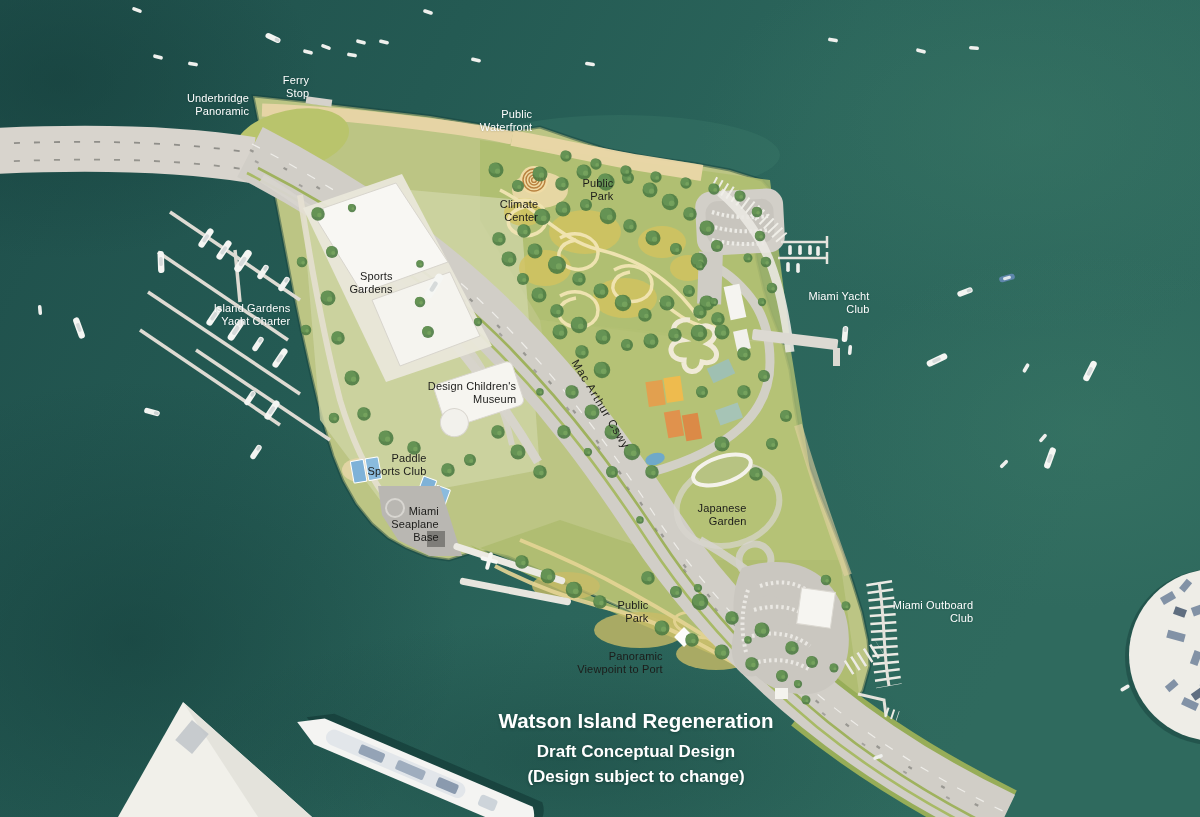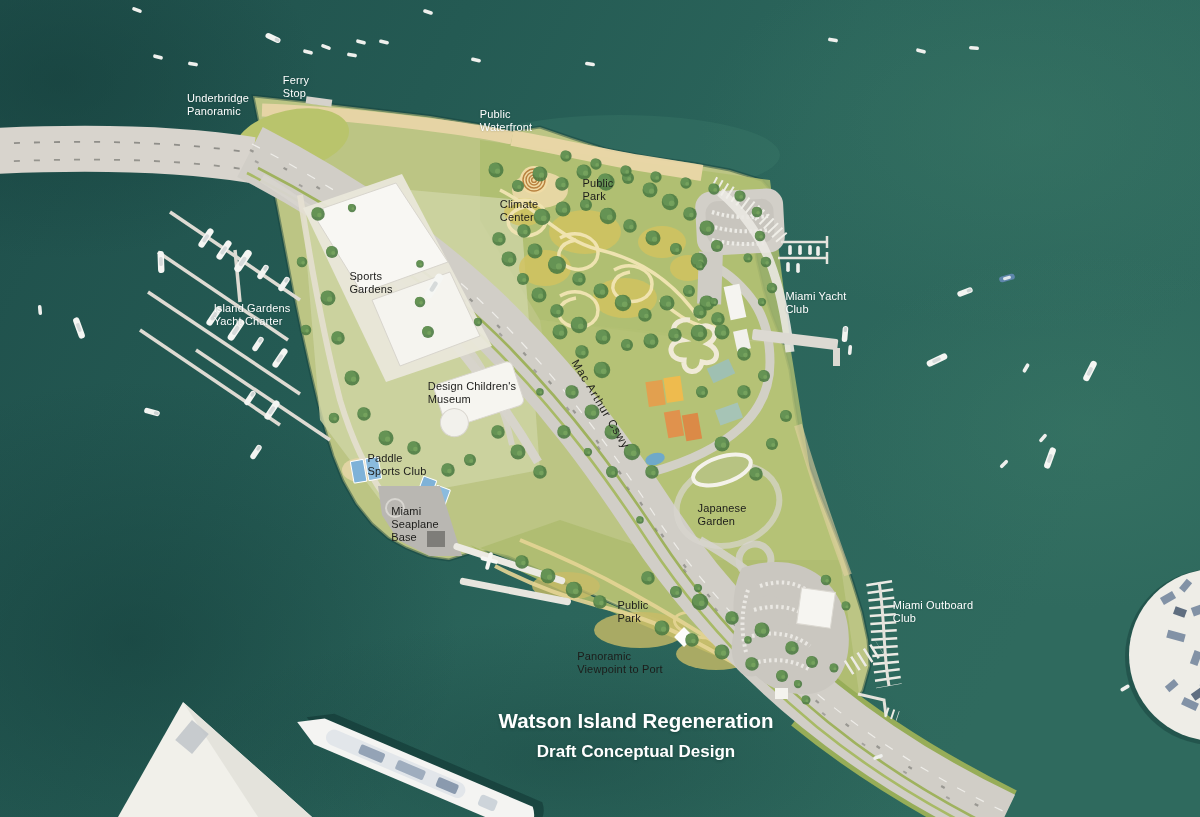--- a/index.html
+++ b/index.html
@@ -1,19 +1,19 @@
 <!DOCTYPE html>
 <html><head>
 <meta charset="utf-8">
 <style>
   html,body{margin:0;padding:0;background:#102e2b;}
   .stage{position:relative;width:1200px;height:817px;overflow:hidden;
          font-family:"Liberation Sans",sans-serif;}
   .stage svg{position:absolute;inset:0;display:block;}
-  .lbl{position:absolute;transform:translate(-50%,-50%);text-align:left;
+  .lbl{position:absolute;transform:translate(-50%,-50%);text-align:right;
        font:400 11px/1.18 "Liberation Sans",sans-serif;white-space:pre-line;
        letter-spacing:.15px;pointer-events:none;}
   .lbl.dark{color:#1c1c1a;}
   .lbl.light{color:#ffffff;text-shadow:0 0 2px rgba(8,45,42,.4);}
   .road-lbl{position:absolute;transform:translate(-50%,-50%) rotate(59deg);
        font:400 11.5px "Liberation Sans",sans-serif;color:#23231f;
        letter-spacing:1px;white-space:nowrap;pointer-events:none;}
   .title-line{position:absolute;transform:translate(-50%,-50%);color:#fff;
        font-family:"Liberation Sans",sans-serif;font-weight:700;white-space:nowrap;
        text-shadow:0 1px 3px rgba(8,40,38,.45);pointer-events:none;}
@@ -474,34 +474,35 @@
 <div class="lbl light" style="left:506px;top:121px">Public
 Waterfront</div>
 <div class="lbl dark" style="left:519px;top:211px">Climate
 Center</div>
 <div class="lbl dark" style="left:598px;top:190px">Public
 Park</div>
 <div class="lbl dark" style="left:371px;top:283px">Sports
 Gardens</div>
 <div class="lbl light" style="left:252px;top:315px">Island Gardens
 Yacht Charter</div>
-<div class="lbl light" style="left:816px;top:303px">Miami Yacht
+<div class="lbl light" style="left:839px;top:303px">Miami Yacht
 Club</div>
 <div class="lbl dark" style="left:472px;top:393px">Design Children's
 Museum</div>
 <div class="road-lbl" style="left:601px;top:404px">Mac Arthur Cswy</div>
 <div class="lbl dark" style="left:397px;top:465px">Paddle
 Sports Club</div>
 <div class="lbl dark" style="left:415px;top:524px">Miami
 Seaplane
 Base</div>
 <div class="lbl dark" style="left:722px;top:515px">Japanese
 Garden</div>
 <div class="lbl dark" style="left:633px;top:612px">Public
 Park</div>
 <div class="lbl dark" style="left:620px;top:663px">Panoramic
 Viewpoint to Port</div>
 <div class="lbl light" style="left:933px;top:612px">Miami Outboard
 Club</div>
 
 <div class="title-line t-main" style="left:636px;top:721px">Watson Island Regeneration</div>
 <div class="title-line t-sub" style="left:636px;top:752px">Draft Conceptual Design</div>
+<div class="title-line t-sub" style="left:636px;top:777px">(Design subject to change)</div>
 </div>
 
 </body></html>

